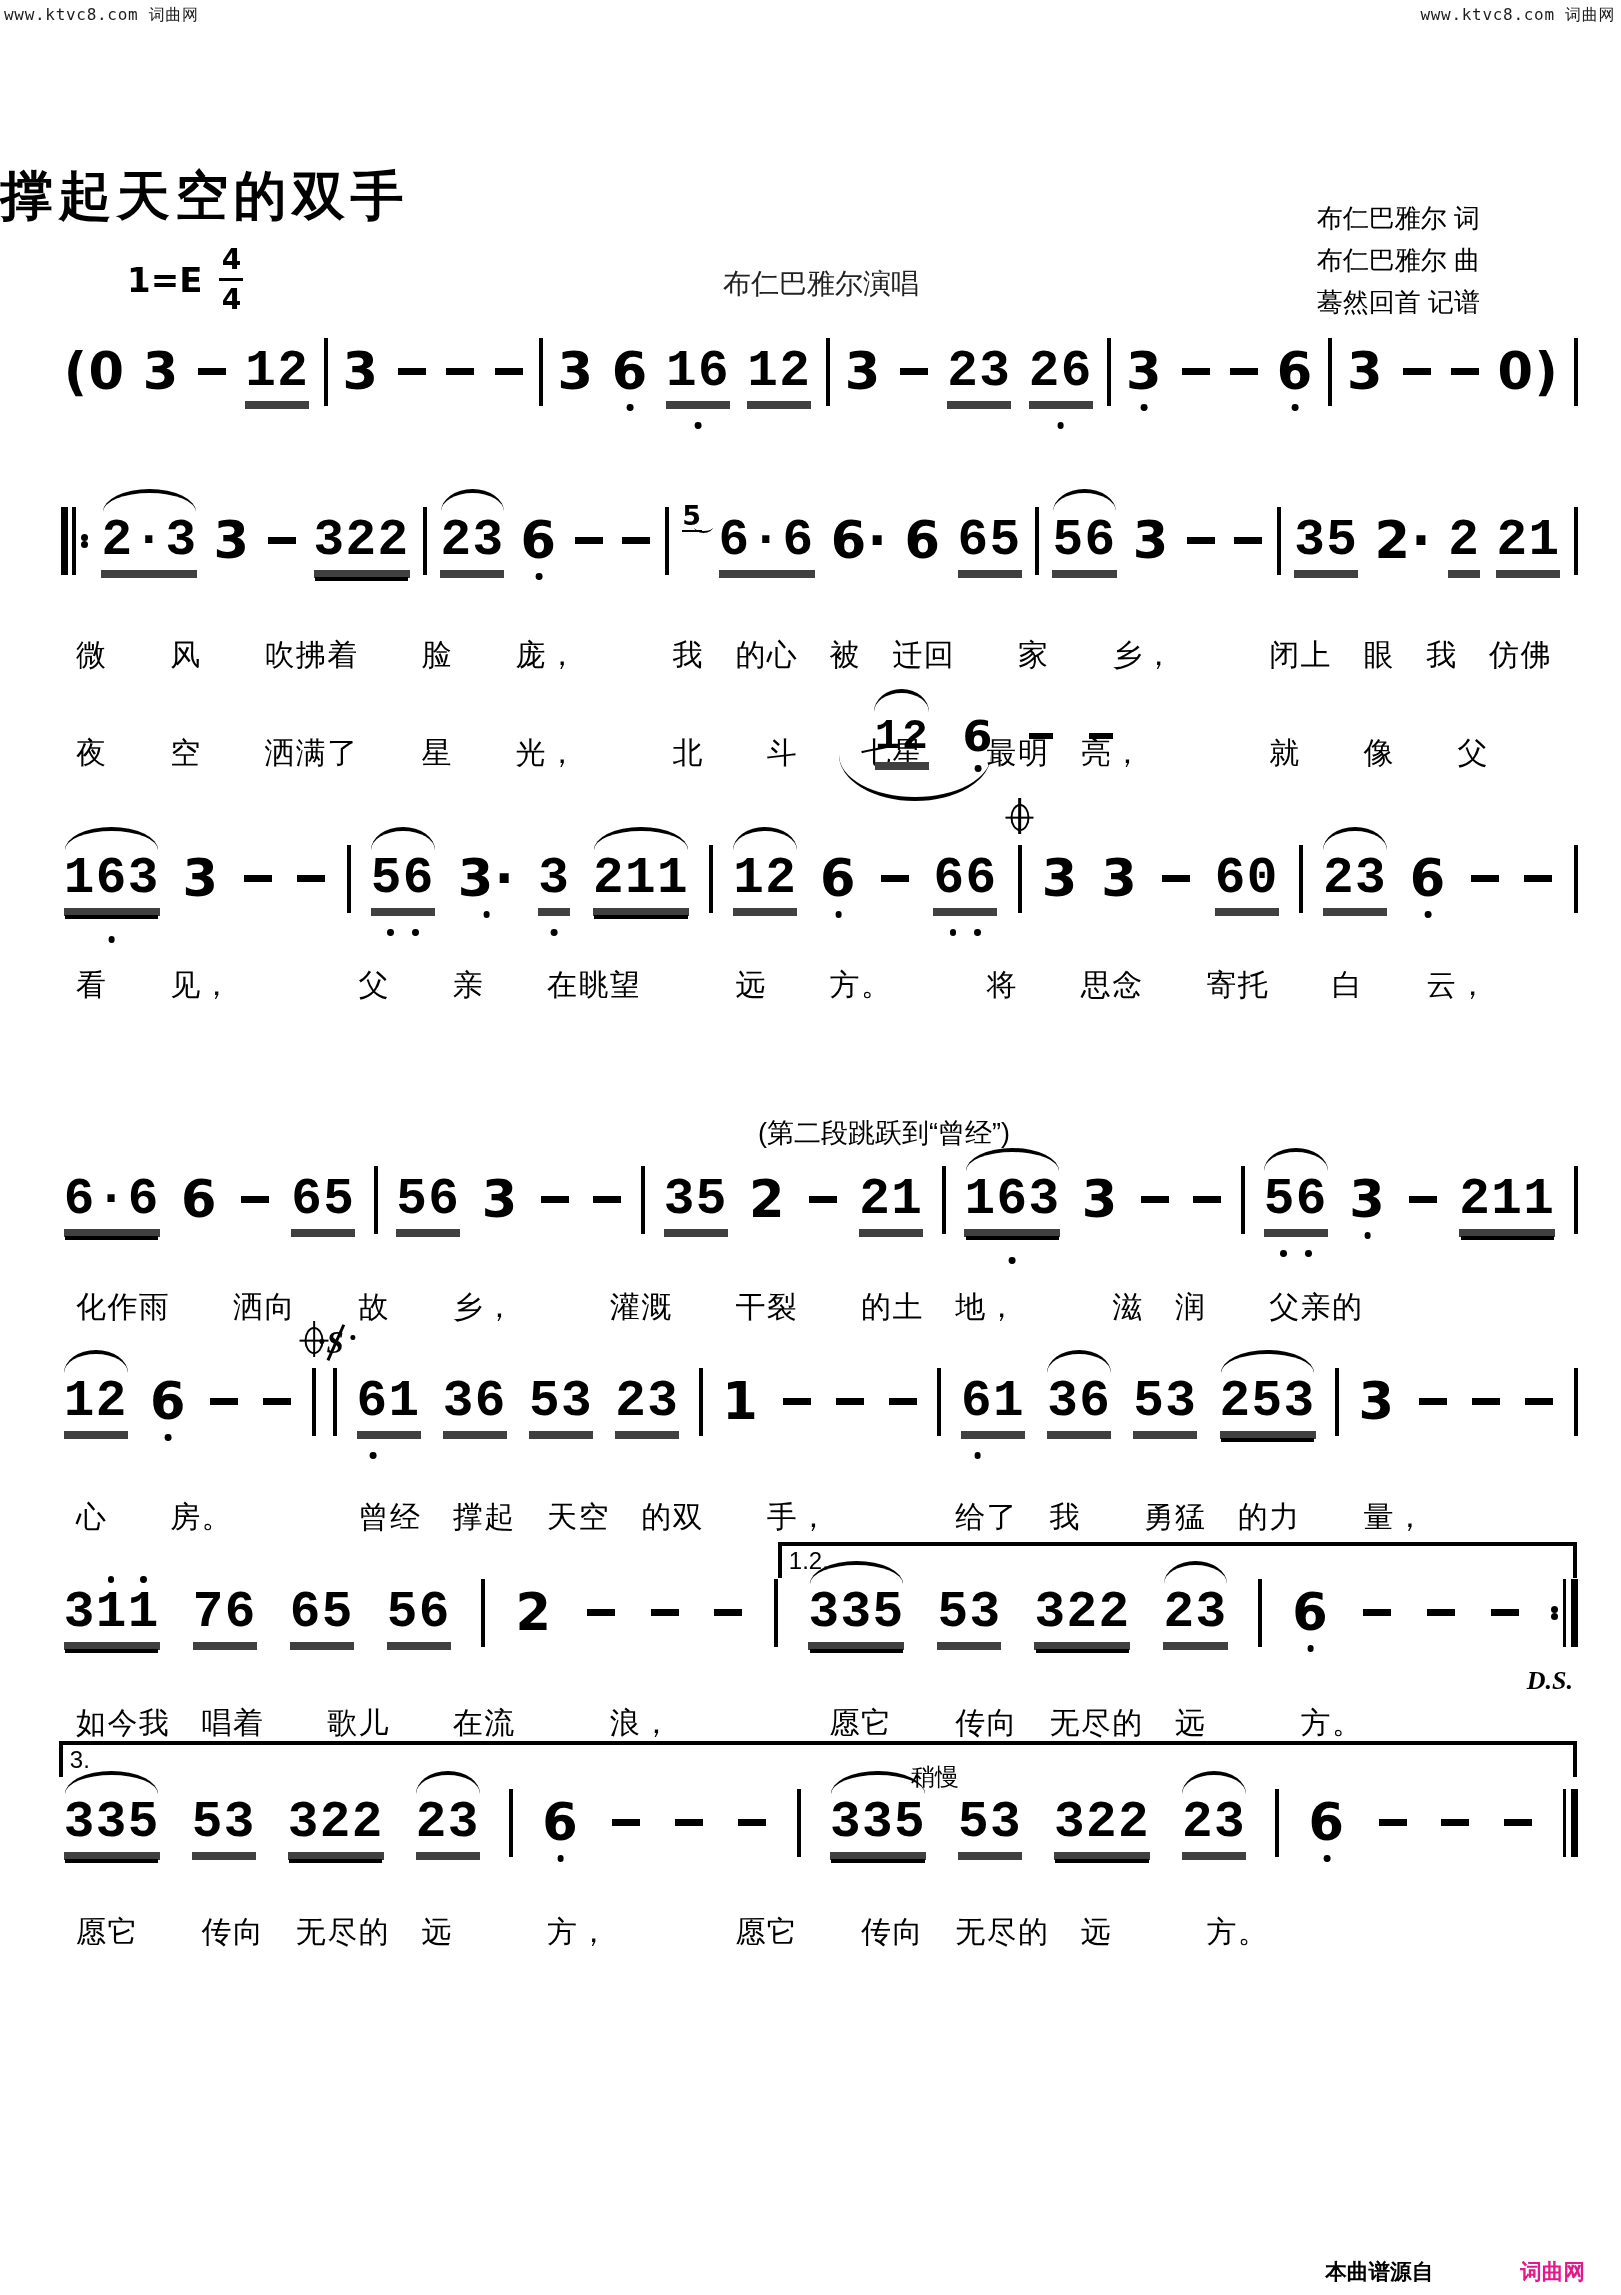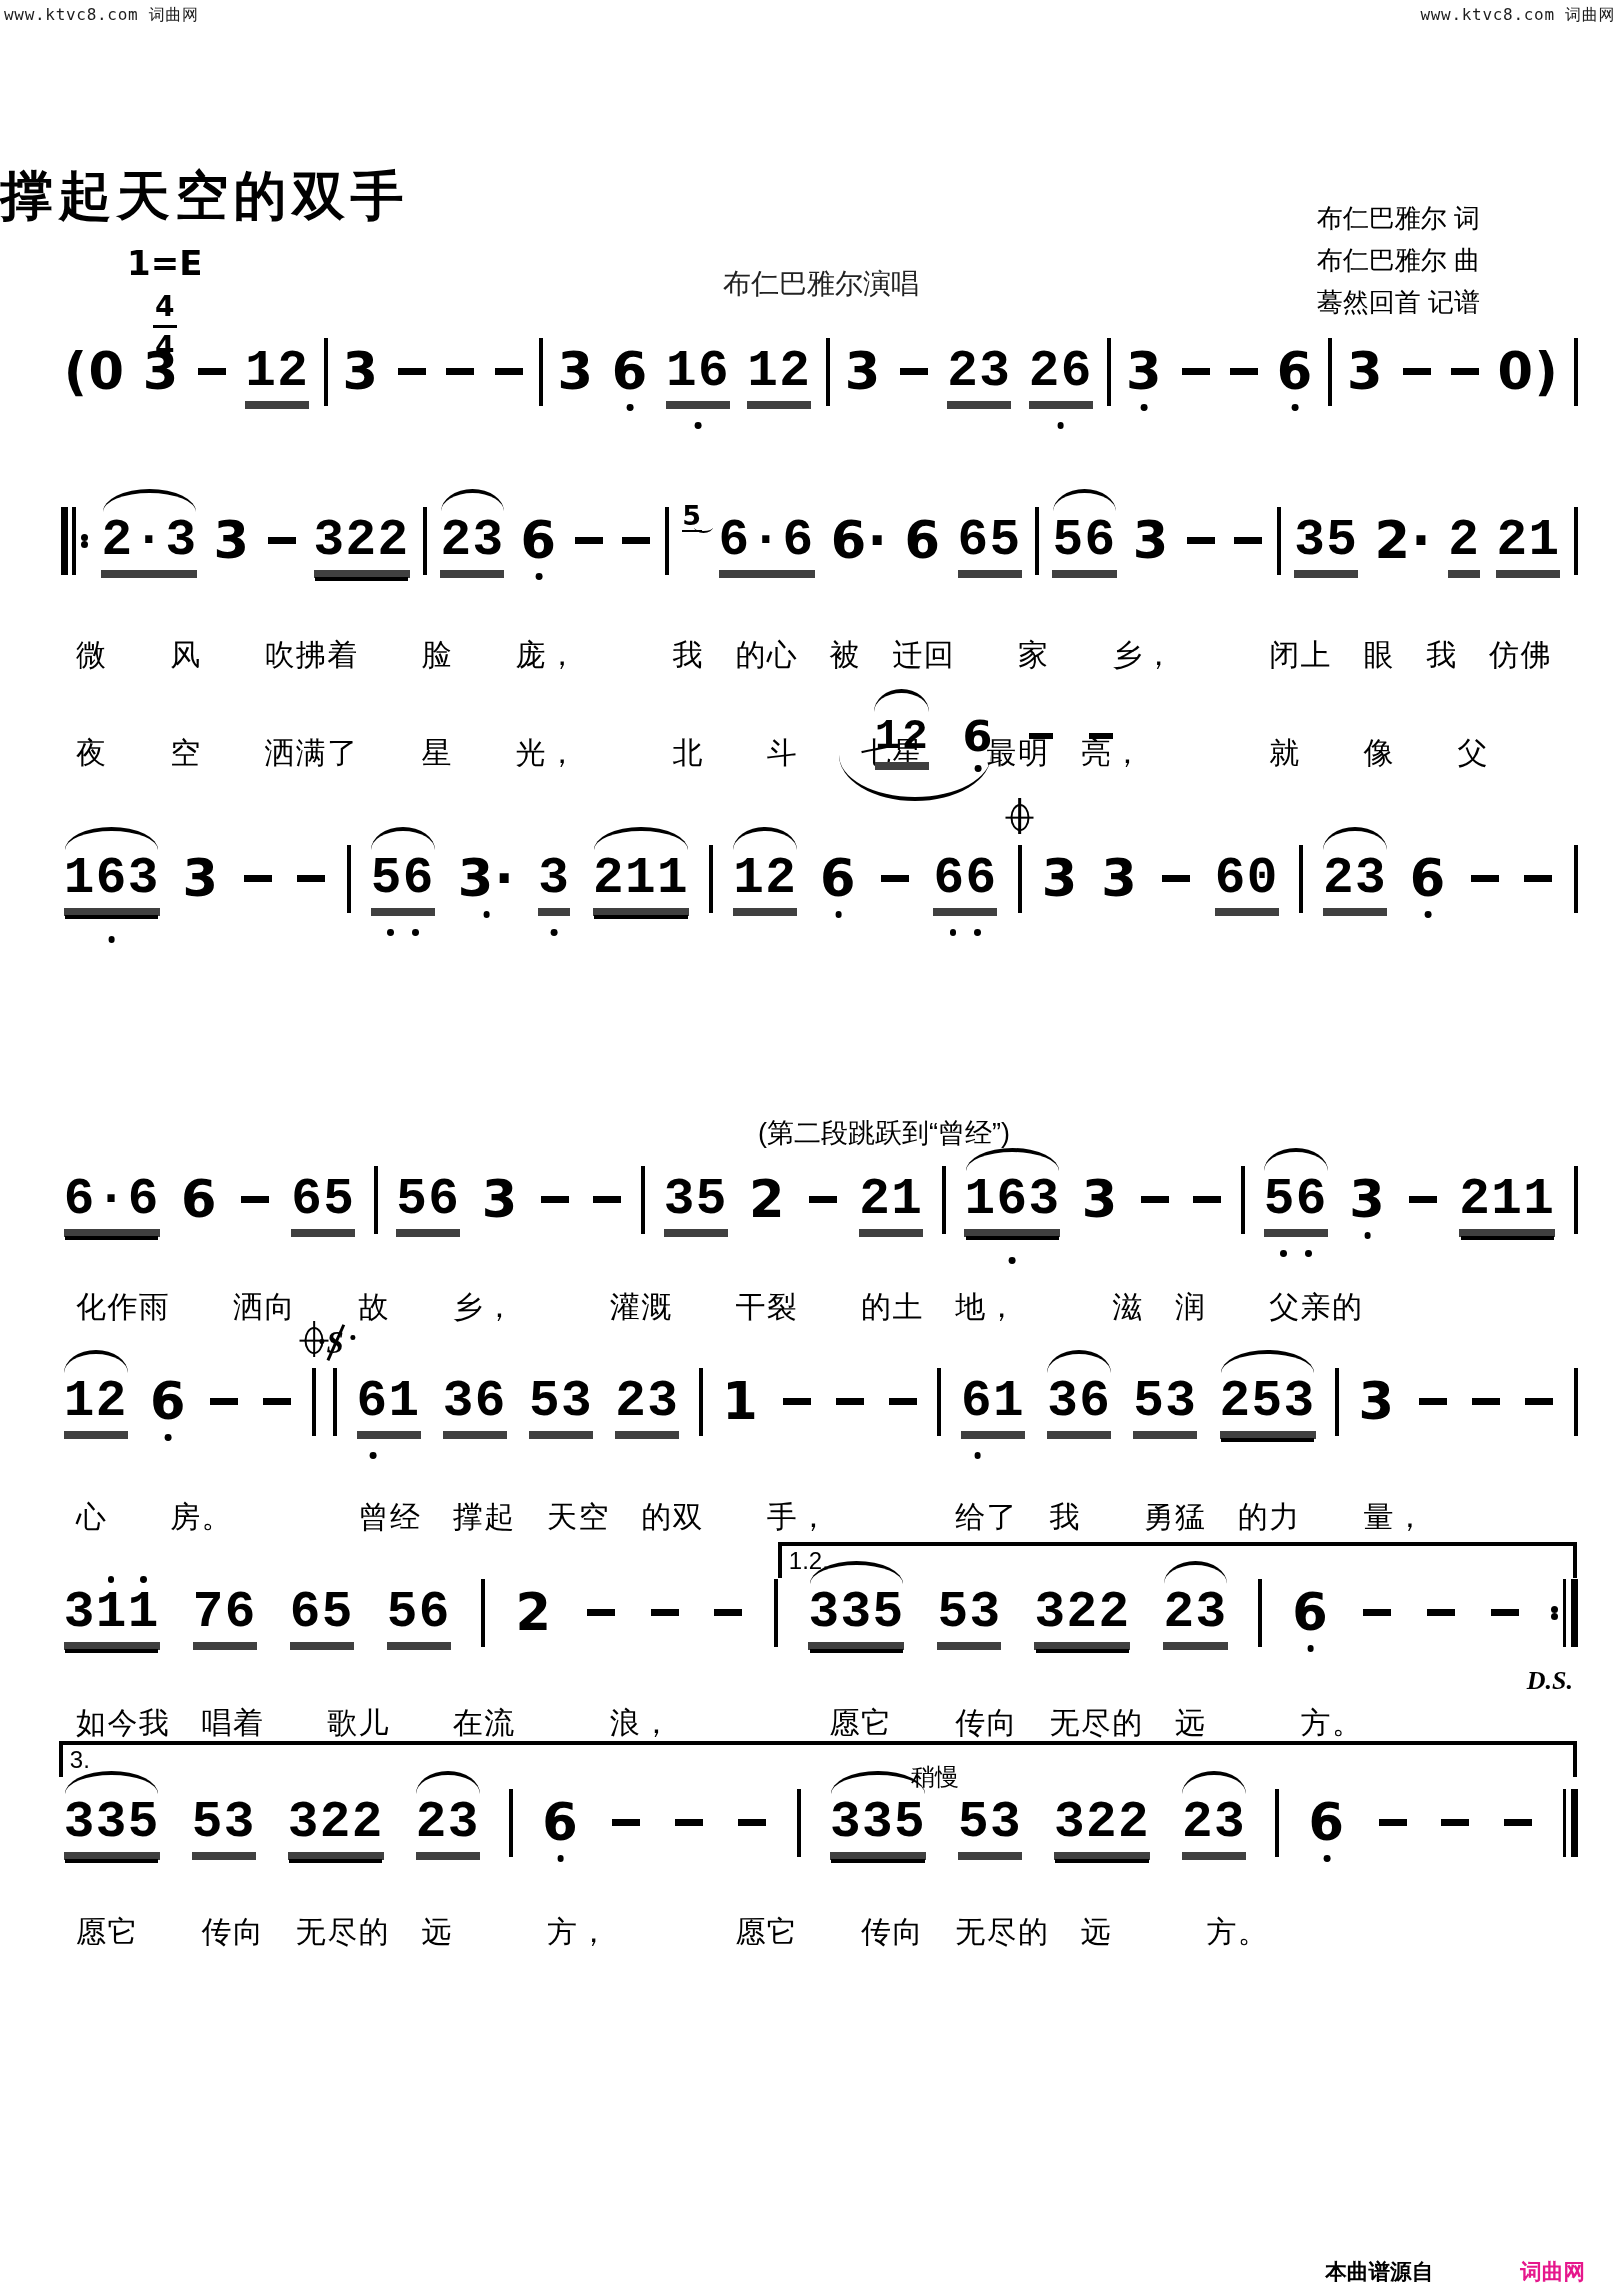--- a/index.html
+++ b/index.html
@@ -7,22 +7,22 @@
         font-family:"Liberation Sans",sans-serif;color:#000;}
   
   .wm{position:absolute;top:5.4px;font:400 16px "DejaVu Sans Mono",monospace;color:#1c1c1c;letter-spacing:0.7px;}
   .wm.left{left:4px;}
   .wm.right{right:6.8px;}
   
   .title{position:absolute;top:161px;left:0;width:100%;text-align:left;
          font:700 53px "Liberation Serif",serif;letter-spacing:5.4px;}
   .subtitle{position:absolute;top:265px;left:0;width:100%;text-align:center;
             font:400 28px "Liberation Serif",serif;color:#222;padding-left:10px;}
-  .keysig{position:absolute;left:127px;top:243px;display:flex;align-items:center;gap:7px;
-          font:700 34px "DejaVu Sans",sans-serif;flex-direction:column;}
+  .keysig{position:absolute;left:127px;top:243px;display:flex;align-items:center;gap:17px;
+          font:700 34px "DejaVu Sans",sans-serif;}
   .frac{display:inline-flex;flex-direction:column;align-items:center;line-height:1;}
   .frac .num,.frac .den{font:700 28px "DejaVu Sans",sans-serif;}
   .frac .mid{width:24px;height:3.4px;background:#000;margin:2px 0;}
   .credits{position:absolute;right:142px;top:197px;text-align:left;
            font:400 26px "Liberation Sans",sans-serif;line-height:42px;}
   
   .mline{position:absolute;left:61px;right:44px;display:flex;justify-content:space-between;
          align-items:flex-start;height:81px;}
   .note{position:relative;display:inline-block;padding:0 2.7px;}
   .nt{position:relative;display:inline-block;font:700 51px/1 "DejaVu Sans",sans-serif;letter-spacing:1.4px;}
@@ -211,20 +211,21 @@
       <span class="note"><span class="nt">3</span></span>
       <span class="note"><span class="nt dash"></span></span>
       <span class="note u1"><span class="nt">60</span></span>
       <span class="bar-wrap"><i class="bar"></i></span>
       <span class="note u1 arc"><span class="nt">23</span></span>
       <span class="note"><span class="nt">6</span><i class="d b"></i></span>
       <span class="note"><span class="nt dash"></span></span>
       <span class="note"><span class="nt dash"></span></span>
       <span class="bar-wrap"><i class="bar"></i></span>
     </div>
+  <div class="lyr" style="top:965px">看　　见，　　　　父　　亲　　在眺望　　　远　　方。　　　将　　思念　　寄托　　白　　云，</div>
   <div class="segnote">(第二段跳跃到“曾经”)</div>
 
   <div class="mline" style="top:1174px">
       <span class="note u2"><span class="nt">6·6</span></span>
       <span class="note"><span class="nt">6</span></span>
       <span class="note"><span class="nt dash"></span></span>
       <span class="note u1"><span class="nt">65</span></span>
       <span class="bar-wrap"><i class="bar"></i></span>
       <span class="note u1"><span class="nt">56</span></span>
       <span class="note"><span class="nt">3</span></span>

